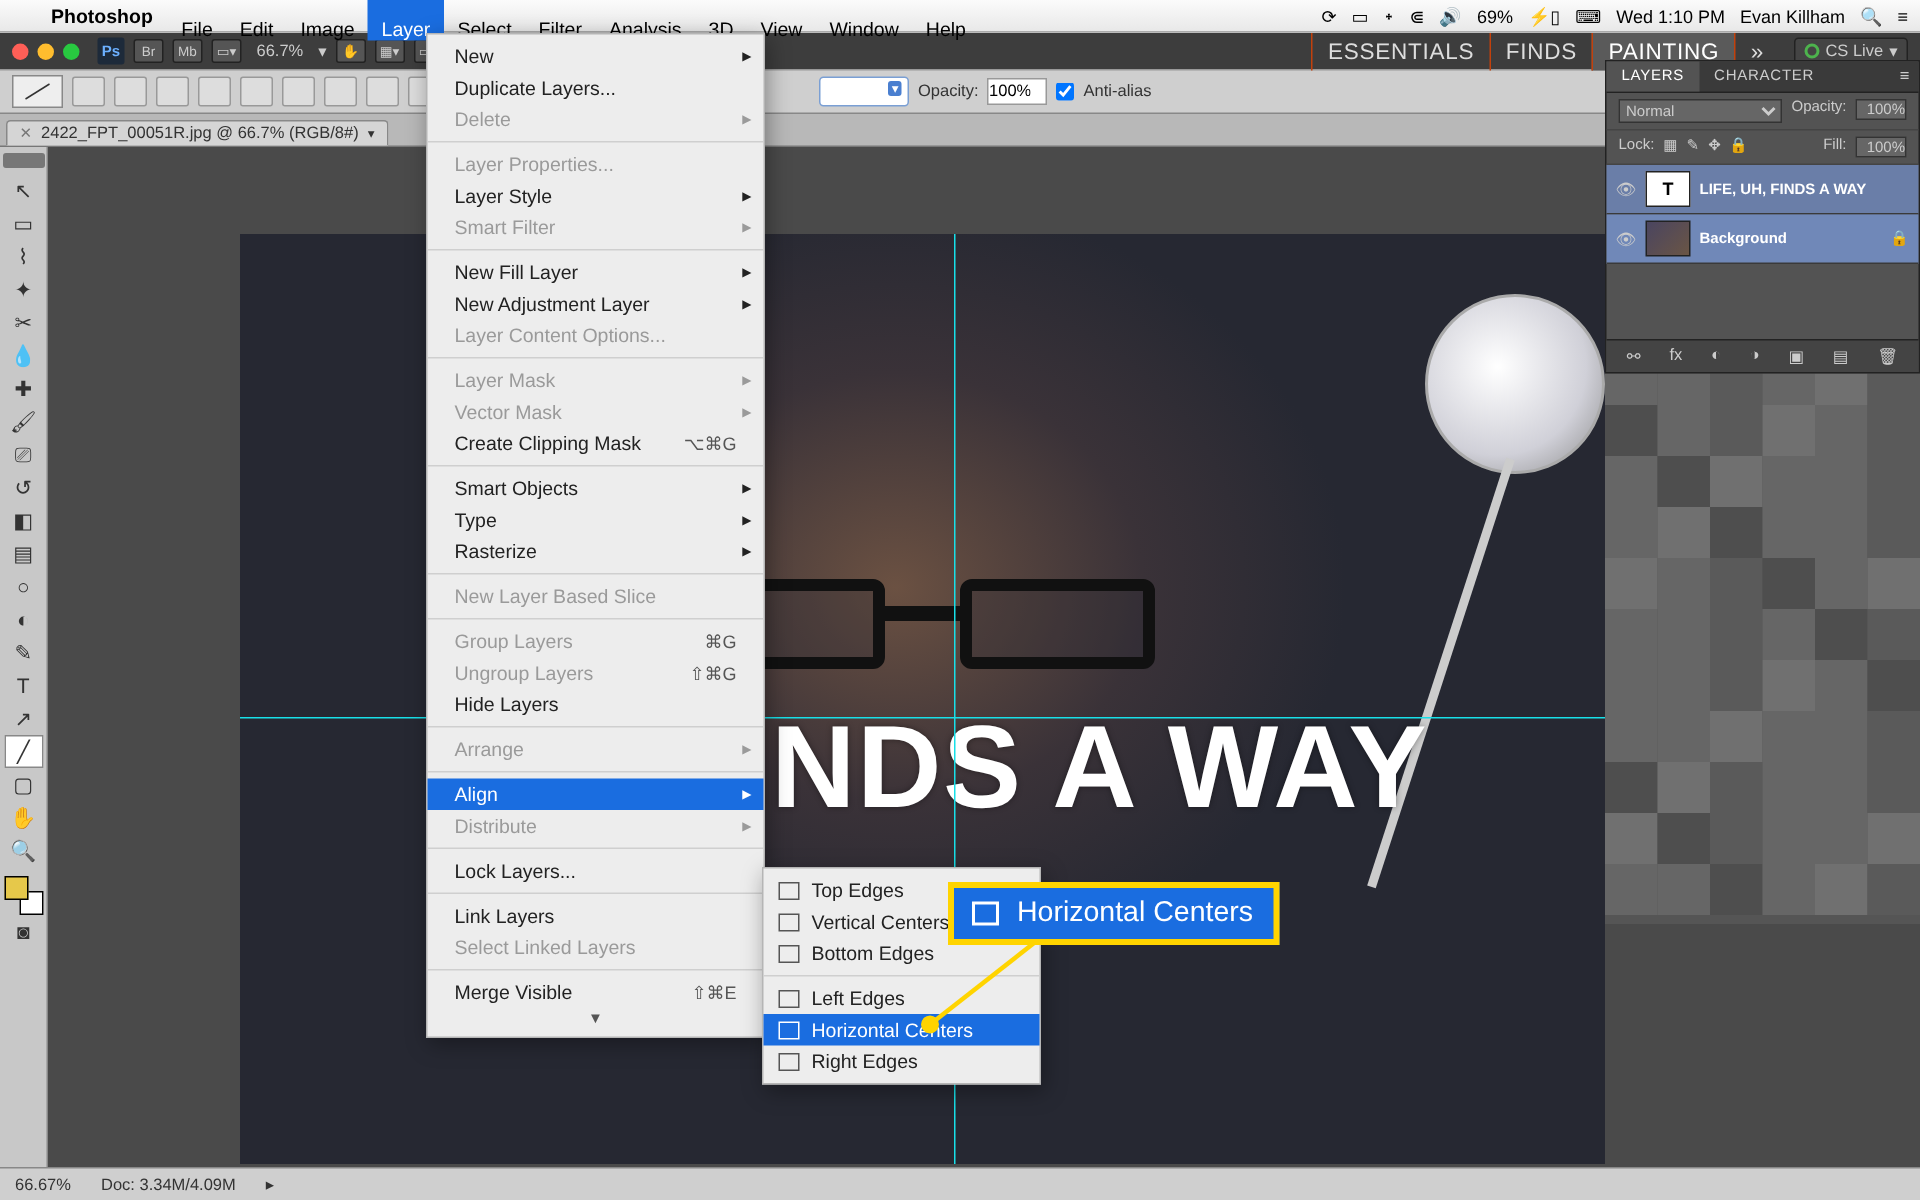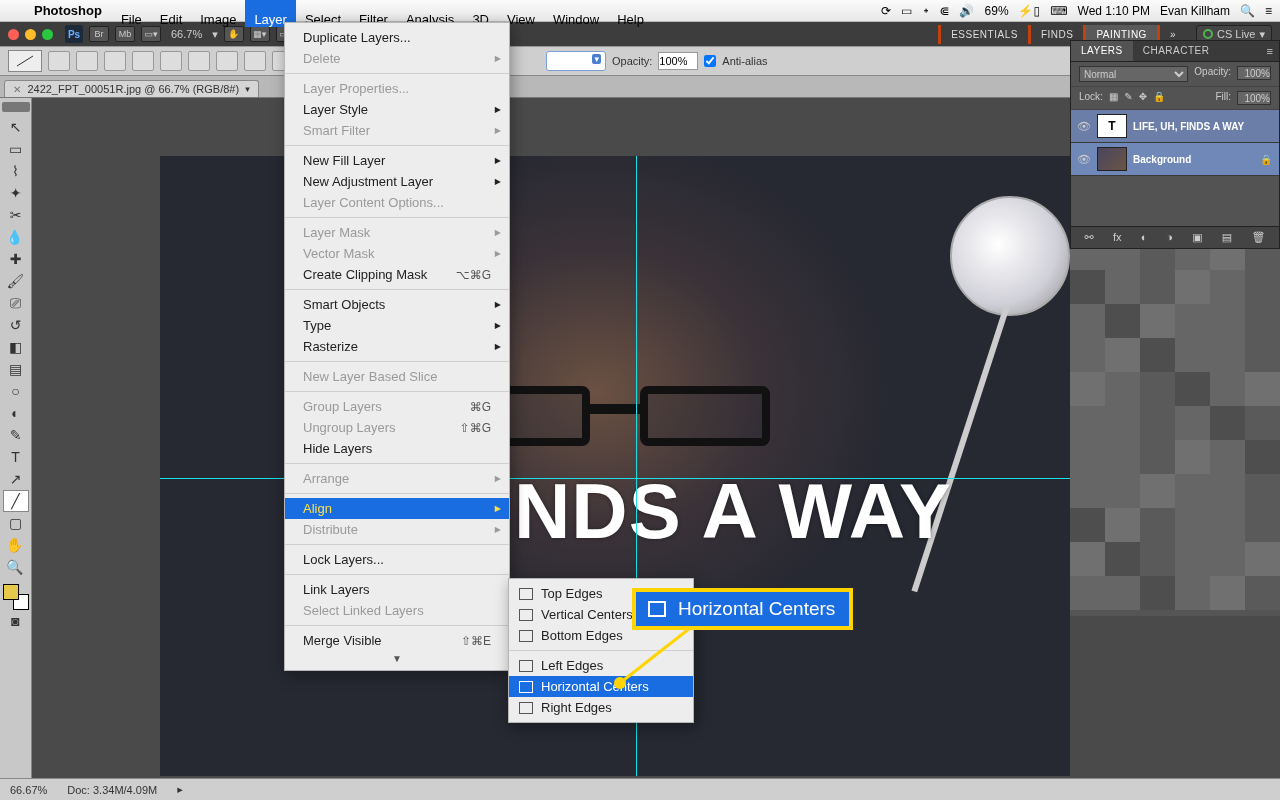--- a/index.html
+++ b/index.html
@@ -16,21 +16,21 @@
 
 
 .app-titlebar { height: 24px; background: #3d3d3d; display: flex; align-items: center; padding: 0 8px; gap: 6px; }
 .traffic { display: flex; gap:6px; }
 .traffic div { width: 11px; height: 11px; border-radius: 50%; }
 .tl-red{background:#ff5f57}.tl-yel{background:#ffbd2e}.tl-grn{background:#28c940}
 .app-titlebar .ps { width:18px;height:18px;background:#1d2a3a;color:#6cb0ff;font-size:10px;font-weight:700;display:flex;align-items:center;justify-content:center;border-radius:2px;margin-left:6px;}
 .app-titlebar .mini-btn{width:20px;height:16px;background:#555;border:1px solid #222;border-radius:2px;font-size:9px;color:#ccc;display:flex;align-items:center;justify-content:center}
 .app-titlebar .zoom{color:#ccc;font-size:11px;margin-left:4px}
 .app-titlebar .right{margin-left:auto;display:flex;gap:0;align-items:center}
-.workspace-btn{padding:4px 10px;font-size:10px;color:#ddd;letter-spacing:.5px;border-left:3px solid #c2410c}
+.workspace-btn{padding:4px 10px;font-size:15px;color:#ddd;letter-spacing:.5px;border-left:1px solid #c2410c}
 .workspace-btn.active{background:#5a5a5a;color:#fff}
 .cslive{margin-left:10px;color:#ccc;font-size:11px;display:flex;align-items:center;gap:4px;padding:2px 6px;background:#444;border:1px solid #222;border-radius:3px}
 .cslive .dot{width:10px;height:10px;border:2px solid #4db34d;border-radius:50%}
 
 
 .options-bar{height:30px;background:#cfcfcf;border-top:1px solid #999;border-bottom:1px solid #888;display:flex;align-items:center;padding:0 8px;gap:6px;font-size:11px;color:#333}
 .tool-preview{width:34px;height:22px;background:#eee;border:1px solid #888;display:flex;align-items:center;justify-content:center}
 .opt-btn{width:22px;height:20px;background:#ddd;border:1px solid #999;border-radius:2px}
 .opt-sel{height:20px;background:#fff;border:1px solid #7a9fd4;border-radius:3px;padding:0 18px 0 6px;font-size:11px;position:relative}
 .opt-sel::after{content:"▾";position:absolute;right:4px;top:2px;font-size:9px;color:#fff;background:#4a7fd0;padding:0 2px;border-radius:2px}
@@ -91,21 +91,21 @@
 .pixelate{position:absolute;right:0;top:236px;width:210px;height:380px;background:#555;display:grid;grid-template-columns:repeat(6,1fr);grid-auto-rows:34px}
 .pixelate div{background:#666}
 .pixelate div:nth-child(3n){background:#5a5a5a}
 .pixelate div:nth-child(5n){background:#707070}
 .pixelate div:nth-child(7n){background:#4e4e4e}
 
 
 .dropdown{position:absolute;left:284px;top:22px;width:226px;background:#ededed;border:1px solid #b5b5b5;box-shadow:2px 4px 14px rgba(0,0,0,.35);font-size:13px;z-index:200;padding:4px 0}
 .dd-item{padding:3px 18px;display:flex;align-items:center;justify-content:space-between;color:#222;position:relative}
 .dd-item.disabled{color:#9a9a9a}
-.dd-item.hl{background:#1a6de0;color:#fde047}
+.dd-item.hl{background:#1a6de0;color:#ffffff}
 .dd-item .sc{font-size:12px;color:#555}
 .dd-sep{height:1px;background:#cfcfcf;margin:4px 0}
 .dd-arrow::after{content:"▶";font-size:8px;position:absolute;right:8px;color:inherit}
 .dd-bottom-arrow{text-align:center;font-size:10px;color:#555;padding:2px}
 
 
 .submenu{position:absolute;left:508px;top:578px;width:186px;background:#ededed;border:1px solid #b5b5b5;box-shadow:2px 4px 14px rgba(0,0,0,.35);font-size:13px;z-index:201;padding:4px 0}
 .sm-item{padding:3px 14px 3px 32px;display:flex;align-items:center;color:#222;position:relative}
 .sm-item.hl{background:#1a6de0;color:#fff}
 .sm-item .ico{position:absolute;left:10px;width:14px;height:12px;border:1px solid #555}
@@ -411,20 +411,23 @@
     <div></div>
     <div></div>
     <div></div>
     <div></div>
     <div></div>
     <div></div>
     <div></div>
   </div>
 
 <div class="dropdown" id="layerMenu">
+    <div class="dd-item dd-arrow">
+      <span>New</span>
+    </div>
     <div class="dd-item">
       <span>Duplicate Layers...</span>
     </div>
     <div class="dd-item disabled dd-arrow">
       <span>Delete</span>
     </div>
     <div class="dd-sep"></div>
     <div class="dd-item disabled">
       <span>Layer Properties...</span>
     </div>

